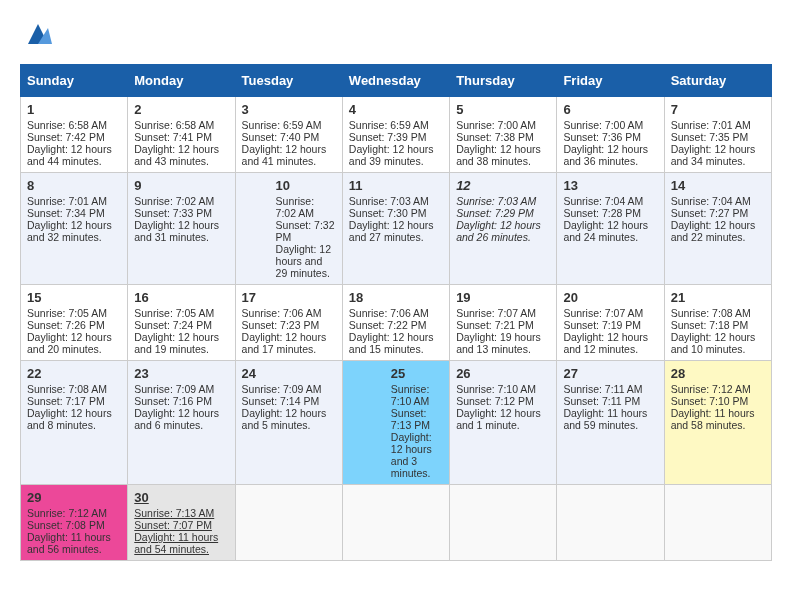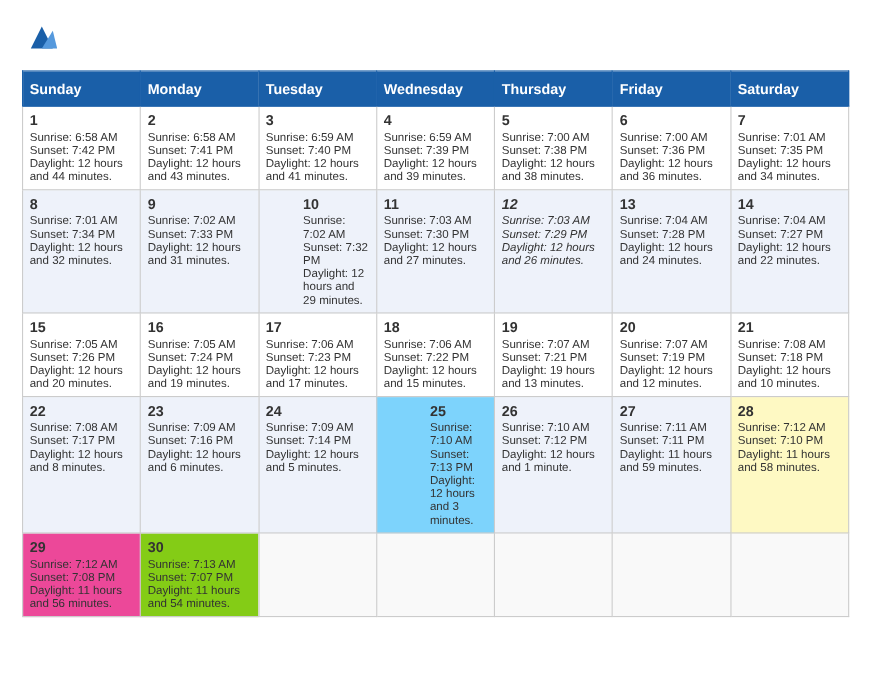--- a/index.html
+++ b/index.html
@@ -155,21 +155,21 @@
         <td style="background-color: rgb(238, 242, 250); margin-left: 48px;"><span class="day-num">22</span><span>Sunrise: 7:08 AM</span><br><span>Sunset: 7:17 PM</span><br><span>Daylight: 12 hours and 8 minutes.</span></td>
         <td style="background-color: rgb(238, 242, 250);"><span class="day-num">23</span><span>Sunrise: 7:09 AM</span><br><span>Sunset: 7:16 PM</span><br><span>Daylight: 12 hours and 6 minutes.</span></td>
         <td style="background-color: rgb(238, 242, 250);"><span class="day-num">24</span><span>Sunrise: 7:09 AM</span><br><span>Sunset: 7:14 PM</span><br><span>Daylight: 12 hours and 5 minutes.</span></td>
         <td style="background-color: #7dd3fc; padding-left: 48px;"><span class="day-num">25</span><span>Sunrise: 7:10 AM</span><br><span>Sunset: 7:13 PM</span><br><span>Daylight: 12 hours and 3 minutes.</span></td>
         <td style="background-color: rgb(238, 242, 250);"><span class="day-num">26</span><span>Sunrise: 7:10 AM</span><br><span>Sunset: 7:12 PM</span><br><span>Daylight: 12 hours and 1 minute.</span></td>
         <td style="background-color: rgb(238, 242, 250);"><span class="day-num">27</span><span>Sunrise: 7:11 AM</span><br><span>Sunset: 7:11 PM</span><br><span>Daylight: 11 hours and 59 minutes.</span></td>
         <td style="background-color: #fef9c3; margin-left: 17px;"><span class="day-num">28</span><span>Sunrise: 7:12 AM</span><br><span>Sunset: 7:10 PM</span><br><span>Daylight: 11 hours and 58 minutes.</span></td>
       </tr>
       <tr>
         <td style="background-color: #ec4899;"><span class="day-num">29</span><span>Sunrise: 7:12 AM</span><br><span>Sunset: 7:08 PM</span><br><span>Daylight: 11 hours and 56 minutes.</span></td>
-        <td style="background-color: #84cc16;"><span class="day-num">30</span><span>Sunrise: 7:13 AM</span><br><span>Sunset: 7:07 PM</span><br><span>Daylight: 11 hours and 54 minutes.</span></td>
+        <td style="background-color: #e5e5e5; text-decoration: underline;"><span class="day-num">30</span><span>Sunrise: 7:13 AM</span><br><span>Sunset: 7:07 PM</span><br><span>Daylight: 11 hours and 54 minutes.</span></td>
         <td class="empty" style="background-color: rgb(249, 249, 249);"></td>
         <td class="empty" style="background-color: rgb(249, 249, 249);"></td>
         <td class="empty" style="background-color: rgb(249, 249, 249);"></td>
         <td class="empty" style="background-color: rgb(249, 249, 249);"></td>
         <td class="empty" style="background-color: rgb(249, 249, 249);"></td>
       </tr>
     </tbody>
 </table>
 
 </body></html>

